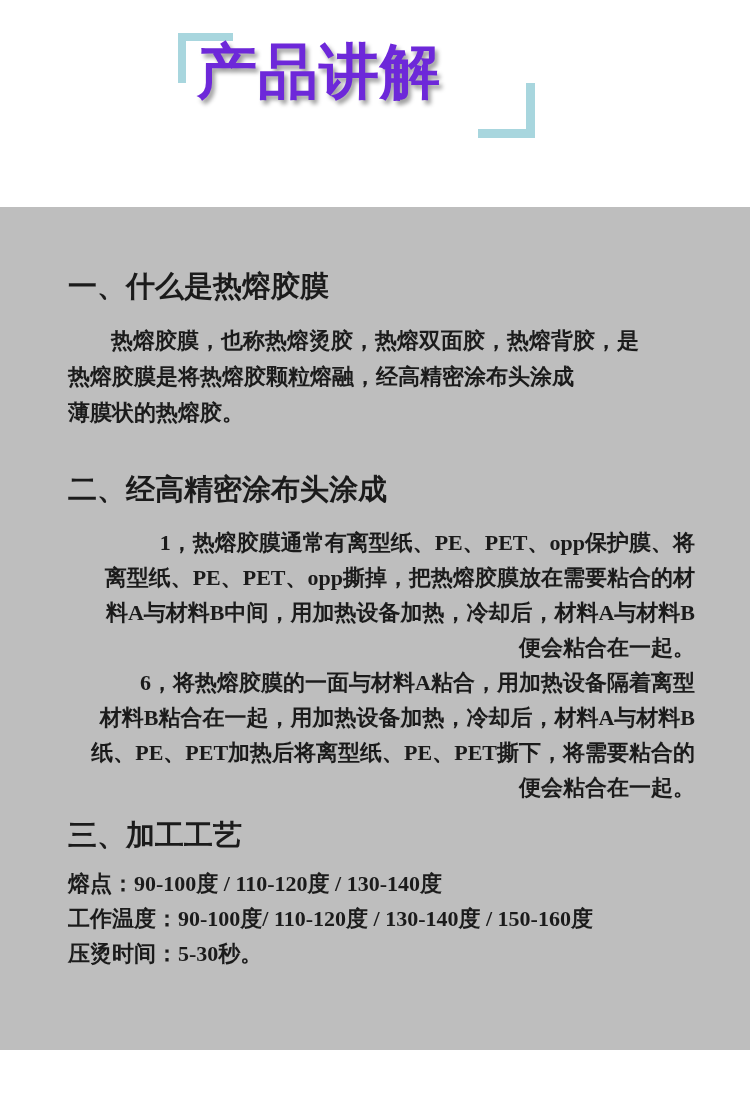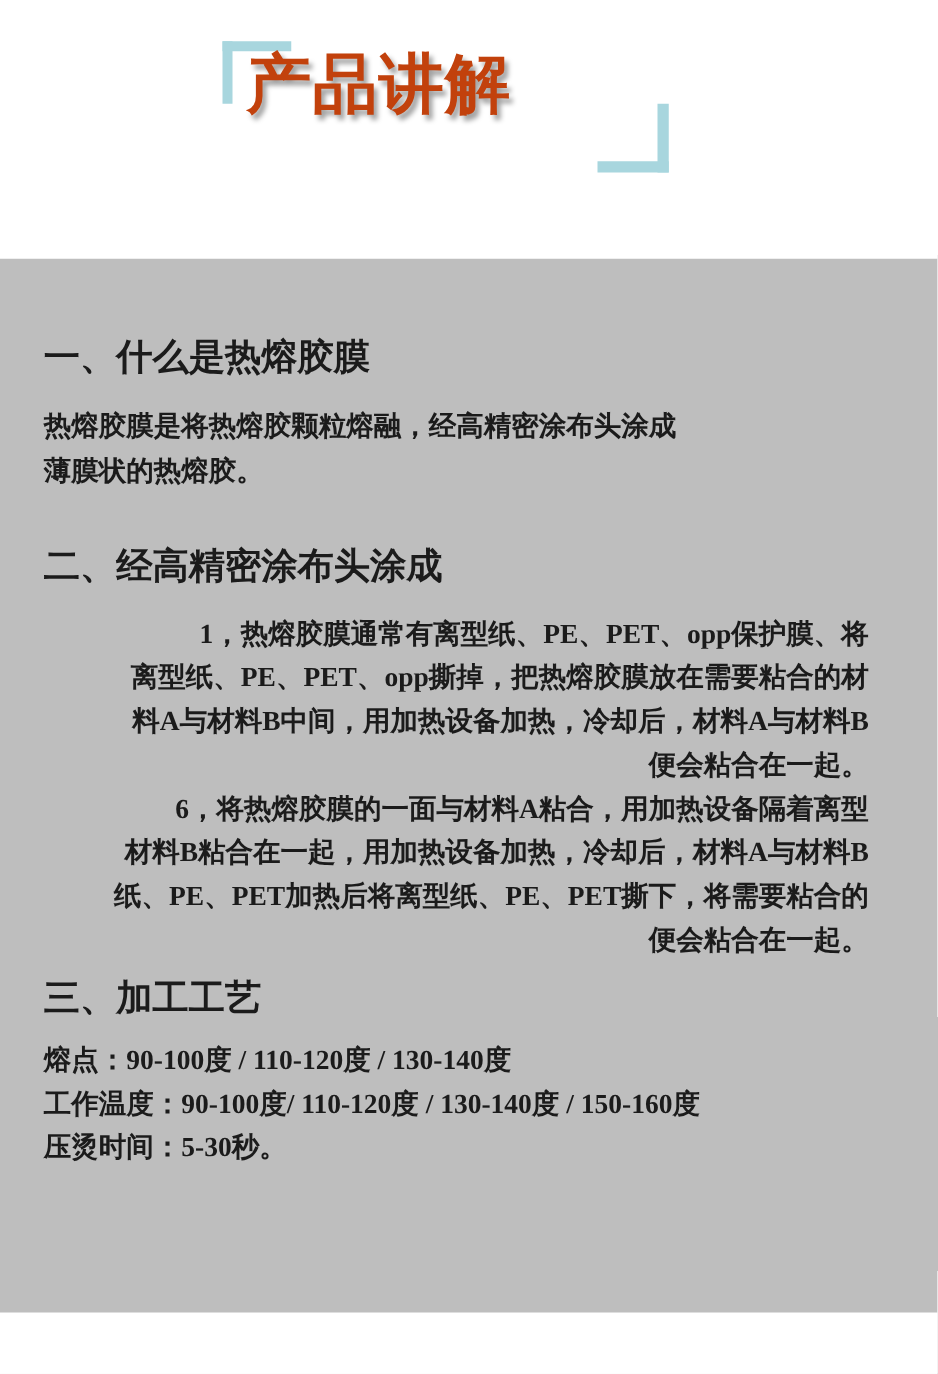--- a/index.html
+++ b/index.html
@@ -26,36 +26,36 @@
     left: 478px; top: 83px;
     width: 48px; height: 46px;
     border-bottom: 9px solid var(--bracket-color, #a8d6de);
     border-right: 9px solid var(--bracket-color, #a8d6de);
   }
   .page-title {
     position: absolute;
     left: 197px; top: 40px;
     margin: 0;
     font-family: "Liberation Sans", "DejaVu Sans", sans-serif;
-    font-size: 52px;
+    font-size: 60px;
     font-weight: 900;
     line-height: 1.08;
     letter-spacing: 1px;
-    color: #c2410c;
+    color: #6d28d9;
     text-shadow: 3px 4px 4px rgba(0,0,0,0.38);
     white-space: nowrap;
   }
   
   .panel {
     position: absolute;
     top: 207px; left: 0;
     width: 750px; height: 843px;
     background: var(--panel-color, #bebebe);
     box-sizing: border-box;
-    padding: 0 55px 0 35px;
+    padding: 0 55px 0 68px;
     overflow: hidden;
     color: var(--text-color, #1b1b1b);
   }
   .section-heading {
     margin: 0;
     font-family: "Liberation Sans", "DejaVu Sans", sans-serif;
     font-size: 29px;
     font-weight: bold;
     line-height: 34px;
     color: var(--text-color, #1b1b1b);
@@ -92,20 +92,21 @@
   <header>
     <span class="bracket bracket-tl"></span>
     <h1 class="page-title">产品讲解</h1>
     <span class="bracket bracket-br"></span>
   </header>
 
   <section class="panel">
 
     <h2 class="section-heading heading-1">一、什么是热熔胶膜</h2>
     <div class="para para-1">
+      <div class="line indent">热熔胶膜，也称热熔烫胶，热熔双面胶，热熔背胶，是</div>
       <div class="line">热熔胶膜是将热熔胶颗粒熔融，经高精密涂布头涂成</div>
       <div class="line">薄膜状的热熔胶。</div>
     </div>
 
     <h2 class="section-heading heading-2">二、经高精密涂布头涂成</h2>
     <div class="para tight para-2">
       <div class="line indent">1，热熔胶膜通常有离型纸、PE、PET、opp保护膜、将</div>
       <div class="line">离型纸、PE、PET、opp撕掉，把热熔胶膜放在需要粘合的材</div>
       <div class="line">料A与材料B中间，用加热设备加热，冷却后，材料A与材料B</div>
       <div class="line">便会粘合在一起。</div>

